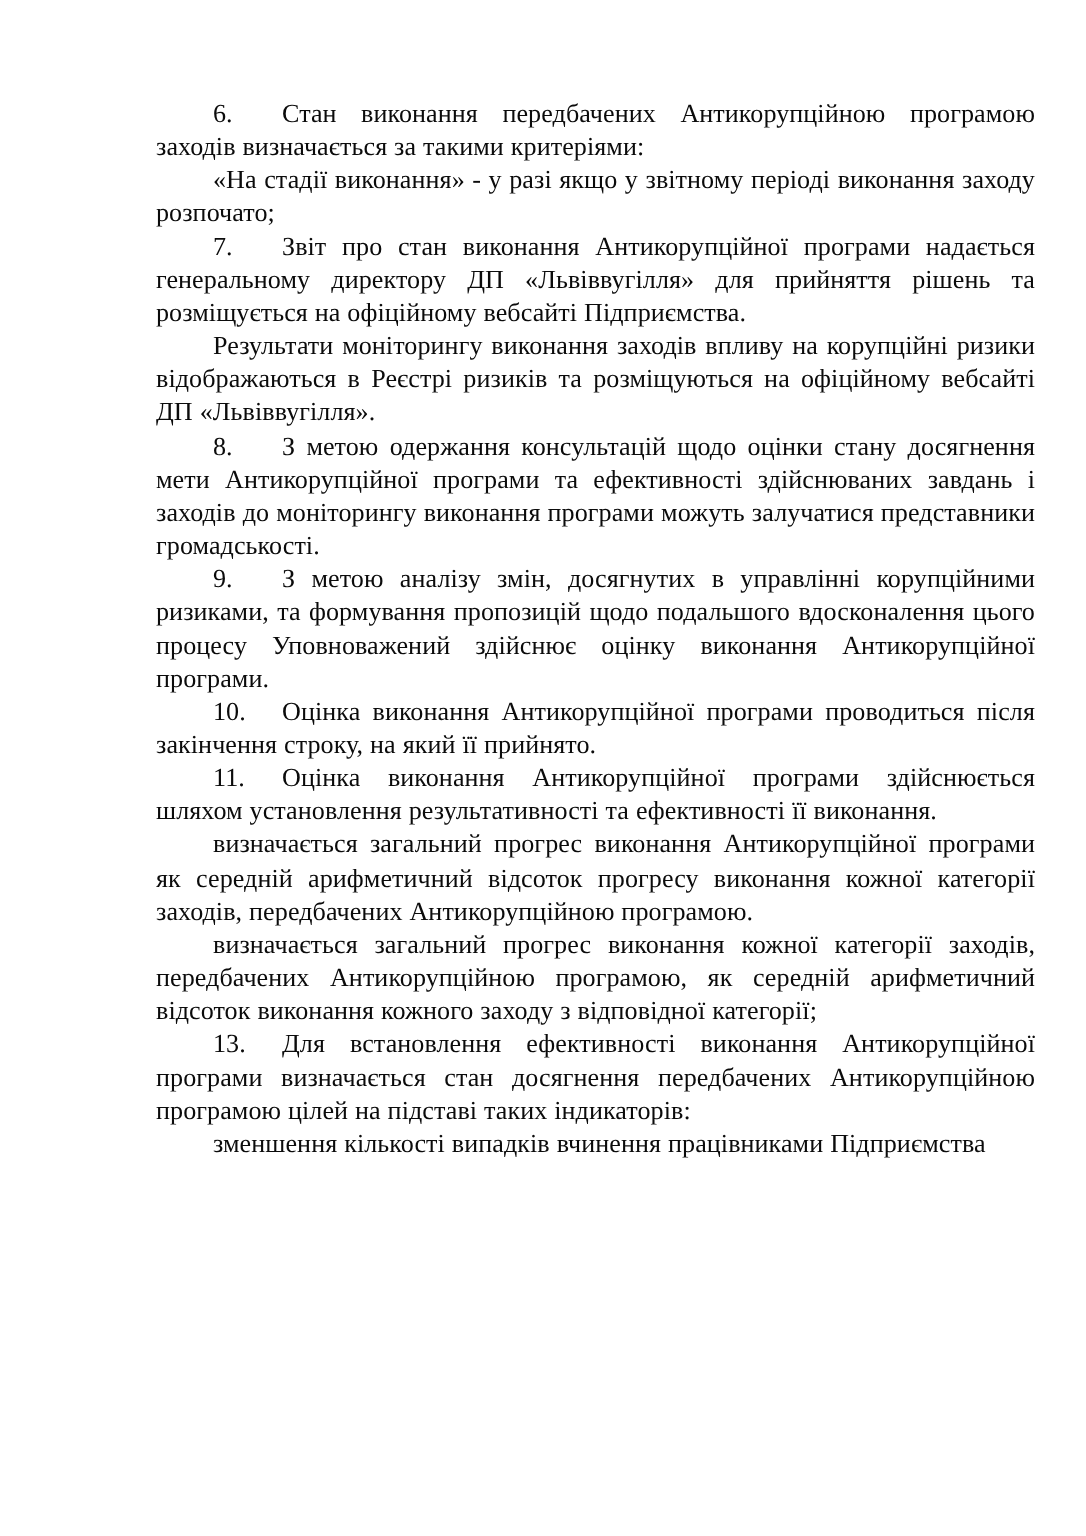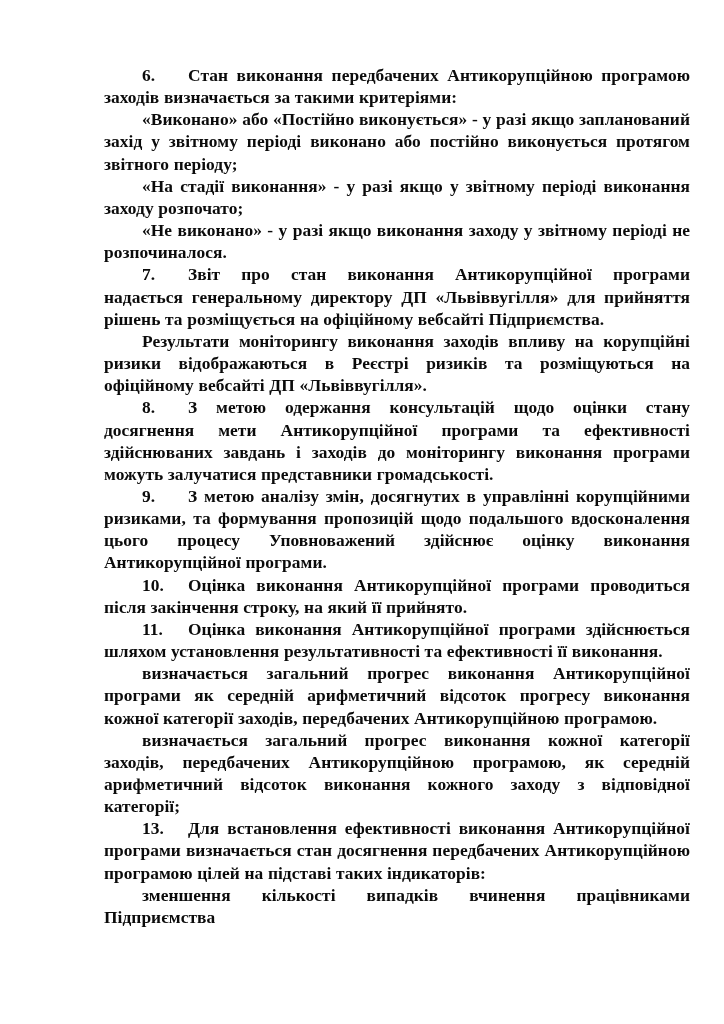--- a/index.html
+++ b/index.html
@@ -13,21 +13,20 @@
     overflow: hidden;
     font-family: "Liberation Serif", "DejaVu Serif", serif;
     color: #0b0b0b;
   }
 
   #page {
     position: relative;
     width: 724px;
     height: 1024px;
     background: #ffffff;
-    font-weight: bold;
   }
 
   #text-block {
     position: absolute;
     left: 104px;
     top: 64px;
     width: 586px;
   }
 
   p.para {
@@ -64,25 +63,23 @@
   .nowrapnum { white-space: nowrap; }
 </style>
 </head>
 <body>
 
 <div id="page">
   <div id="text-block">
 
     <p class="para numbered"><span class="num nowrapnum">6.</span><span>Стан виконання передбачених Антикорупційною програмою заходів визначається за такими критеріями:</span></p>
 
-    <p class="para indent">«Виконано» або «Постійно виконується» - у разі якщо запланований захід у звітному періоді виконано або постійно виконується протягом звітного періоду;</p>
 
     <p class="para indent">«На стадії виконання» - у разі якщо у звітному періоді виконання заходу розпочато;</p>
 
-    <p class="para indent">«Не виконано» - у разі якщо виконання заходу у звітному періоді не розпочиналося.</p>
 
     <p class="para numbered"><span class="num nowrapnum">7.</span><span>Звіт про стан виконання Антикорупційної програми надається генеральному директору ДП «Львіввугілля» для прийняття рішень та розміщується на офіційному вебсайті Підприємства.</span></p>
 
     <p class="para indent">Результати моніторингу виконання заходів впливу на корупційні ризики відображаються в Реєстрі ризиків та розміщуються на офіційному вебсайті ДП «Львіввугілля».</p>
 
     <p class="para numbered"><span class="num nowrapnum">8.</span><span>З метою одержання консультацій щодо оцінки стану досягнення мети Антикорупційної програми та ефективності здійснюваних завдань і заходів до моніторингу виконання програми можуть залучатися представники громадськості.</span></p>
 
     <p class="para numbered"><span class="num nowrapnum">9.</span><span>З метою аналізу змін, досягнутих в управлінні корупційними ризиками, та формування пропозицій щодо подальшого вдосконалення цього процесу Уповноважений здійснює оцінку виконання Антикорупційної програми.</span></p>
 
     <p class="para numbered"><span class="num nowrapnum">10.</span><span>Оцінка виконання Антикорупційної програми проводиться після закінчення строку, на який її прийнято.</span></p>

